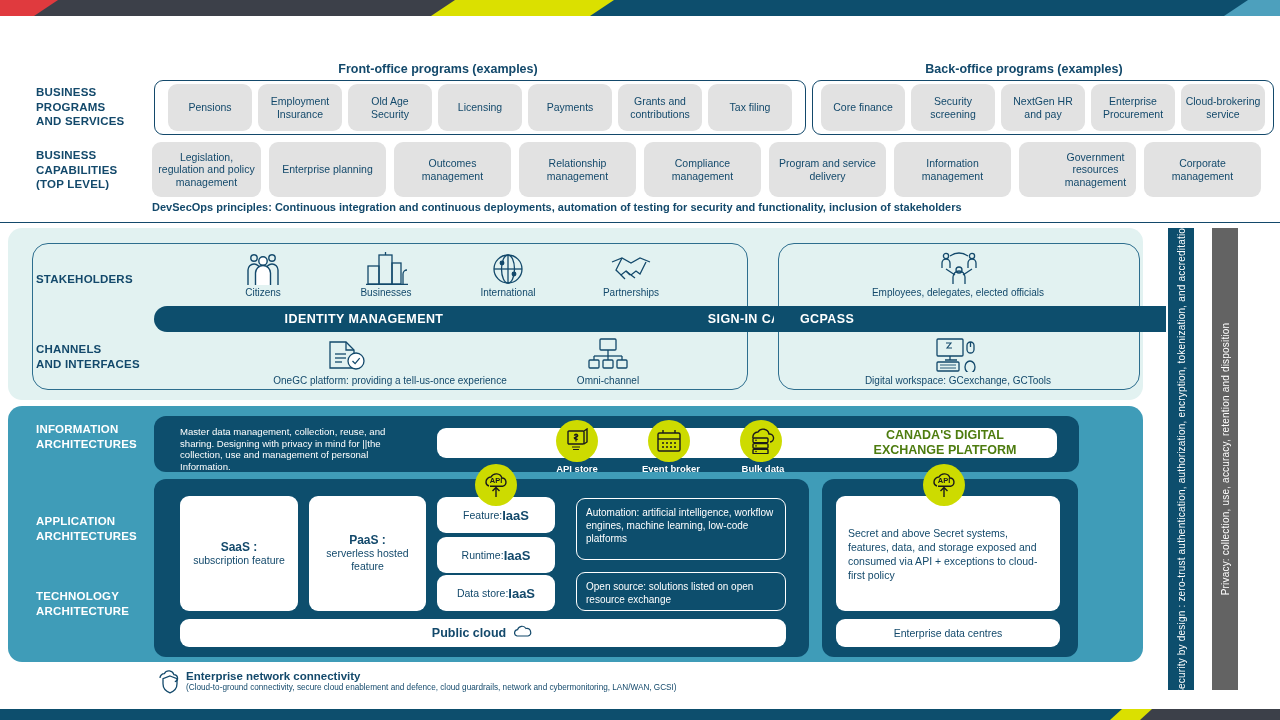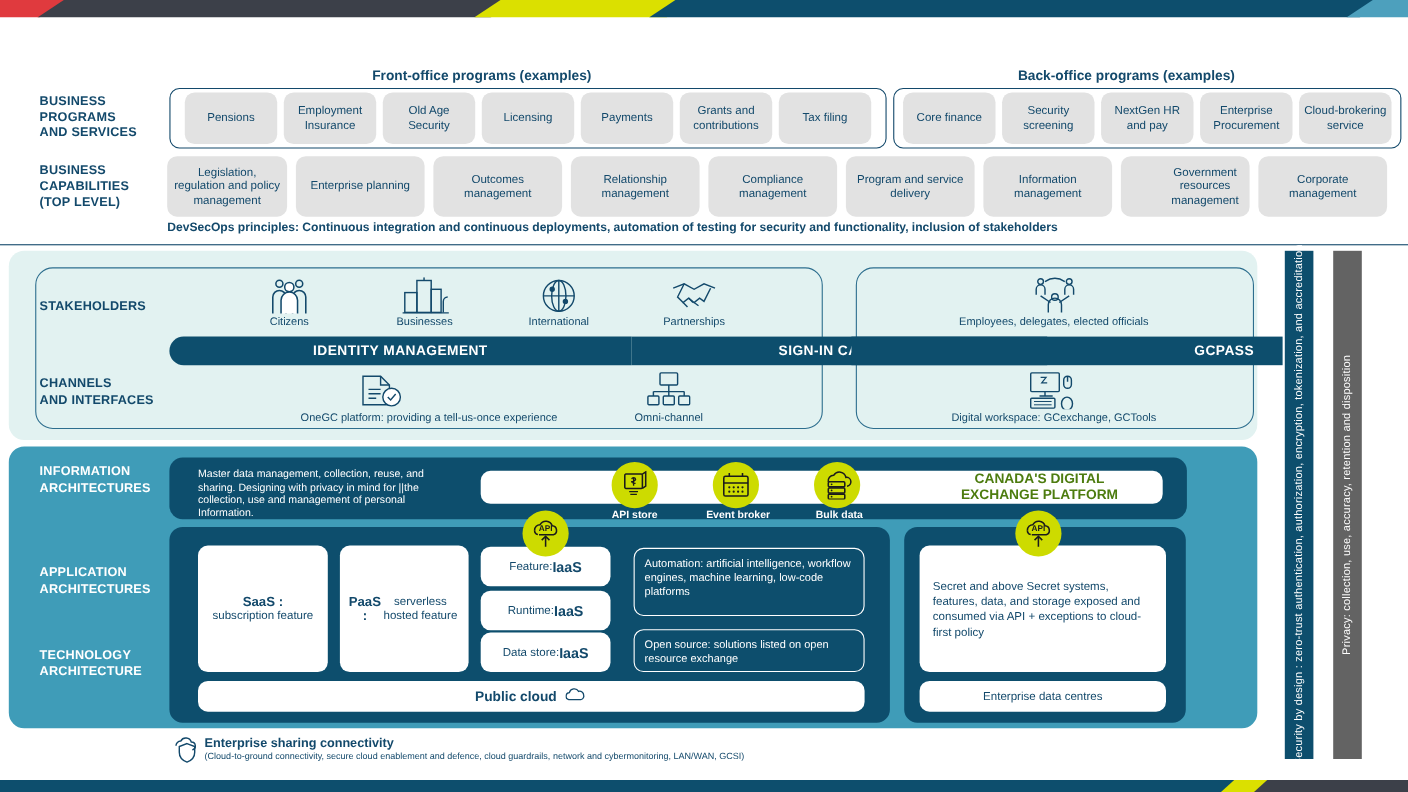--- a/index.html
+++ b/index.html
@@ -44,21 +44,21 @@
   .panel-light{
     position:absolute;background:#e2f2f1;border-radius:14px;
   }
   .inner-round{
     position:absolute;border:1.2px solid #2d6e8e;border-radius:16px;box-sizing:border-box;
   }
   .bluebar{
     position:absolute;background:#0d4e6d;display:flex;align-items:center;
   }
   .bluebar span{
-    font-weight:bold;font-size:12.5px;color:#ffffff;letter-spacing:.4px;text-align:right;
+    font-weight:bold;font-size:12.5px;color:#ffffff;letter-spacing:.4px;text-align:left;
   }
   .iconlbl{
     position:absolute;text-align:center;font-size:10px;line-height:12px;color:#13496b;
   }
 
   
   .panel-teal{
     position:absolute;background:#3f9cb8;border-radius:14px;
   }
   .dark-card{position:absolute;background:#0d4e6d;border-radius:12px;}
@@ -376,21 +376,21 @@
         </g>
       </g>
     </svg>
 </div>
 <div class="badgelbl" style="left:718px;top:463px;width:90px;">Bulk data</div>
 
 <div class="white-card" style="left:180px;top:496px;width:118px;height:115px;flex-direction:column;">
   <div style="font-weight:bold;font-size:12px;">SaaS :</div>
   <div>subscription feature</div>
 </div>
-<div class="white-card" style="left:309px;top:496px;width:117px;height:115px;flex-direction:row;">
+<div class="white-card" style="left:309px;top:496px;width:117px;height:115px;flex-direction:column;">
   <div style="font-weight:bold;font-size:12px;">PaaS :</div>
   <div>serverless hosted feature</div>
 </div>
 
 <div class="white-card" style="left:437px;top:497px;width:118px;height:36px;">
   <span>Feature: </span>
     <b style="font-size:13px;">IaaS</b>
 </div>
 <div class="white-card" style="left:437px;top:537px;width:118px;height:36px;">
   <span>Runtime: </span>
@@ -440,21 +440,21 @@
 <div class="white-card" style="left:836px;top:619px;width:224px;height:28px;">Enterprise data centres</div>
 
 <div style="position:absolute;left:157px;top:667px;">
   <svg width="26" height="28" viewBox="0 0 26 28">
       <g fill="none" stroke="#13496b" stroke-width="1.3">
     <path d="M3 11 a4.3 4.3 0 0 1 4.3 -4.3 a5.2 5.2 0 0 1 9.6 0.9 a3.6 3.6 0 0 1 0.9 7.1"></path>
     <path d="M13 9 l7 2.6 v5.2 c0 4.4 -3.2 7.6 -7 9 c-3.8 -1.4 -7 -4.6 -7 -9 v-5.2 z"></path>
       </g>
     </svg>
 </div>
-<div class="fnote-t" style="left:186px;top:670px;">Enterprise sharing connectivity</div>
+<div class="fnote-t" style="left:186px;top:670px;">Enterprise network connectivity</div>
 <div class="fnote-s" style="left:186px;top:683px;">(Cloud-to-ground connectivity, secure cloud enablement and defence, cloud guardrails, network and cybermonitoring, LAN/WAN, GCSI)</div>
 
 <div class="vbar" style="left:1168px;background:#0d4e6d;">
   <span>Security by design : zero-trust authentication, authorization, encryption, tokenization, and accreditation</span>
 </div>
 <div class="vbar" style="left:1212px;background:#636363;">
   <span>Privacy: collection, use, accuracy, retention and disposition</span>
 </div>
 
 <div class="botbanner">

